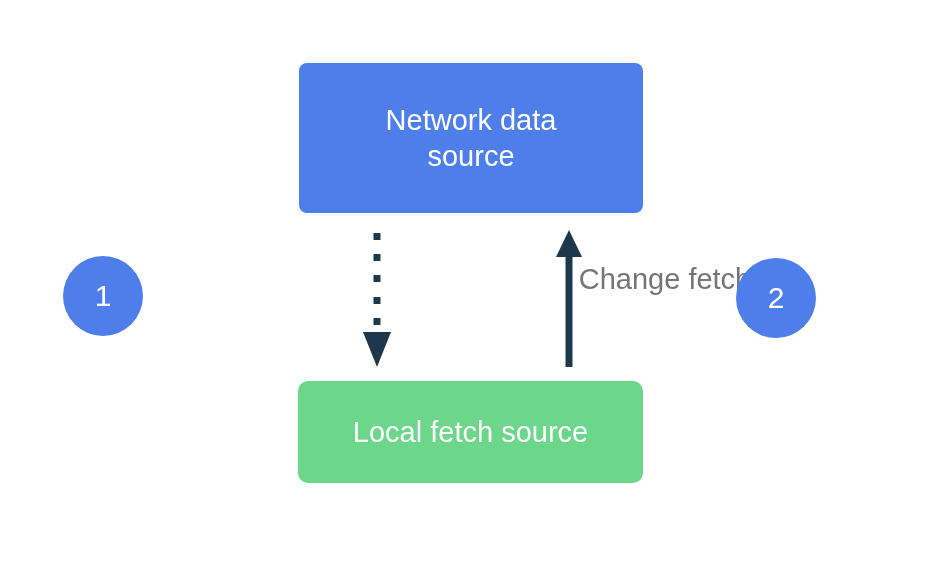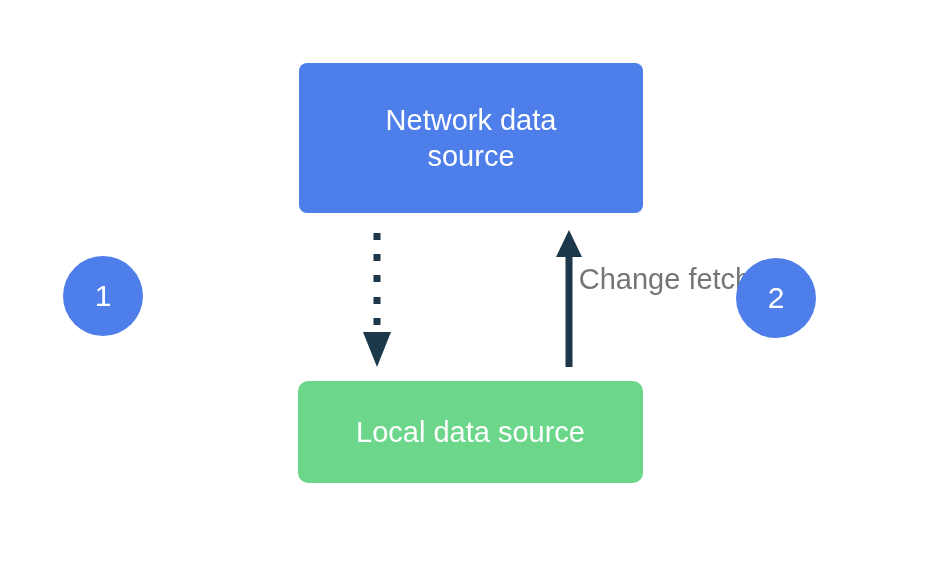--- a/index.html
+++ b/index.html
@@ -105,16 +105,16 @@
   </div>
 
 
   <div class="flow-label flow-label-right">Change fetch</div>
 
   <div class="badge badge-2">
     <span>2</span>
   </div>
 
   <div class="node node-local">
-    <span class="node-label">Local data source</span>
+    <span class="node-label">Local fetch source</span>
   </div>
 
 </div>
 
 </body></html>

